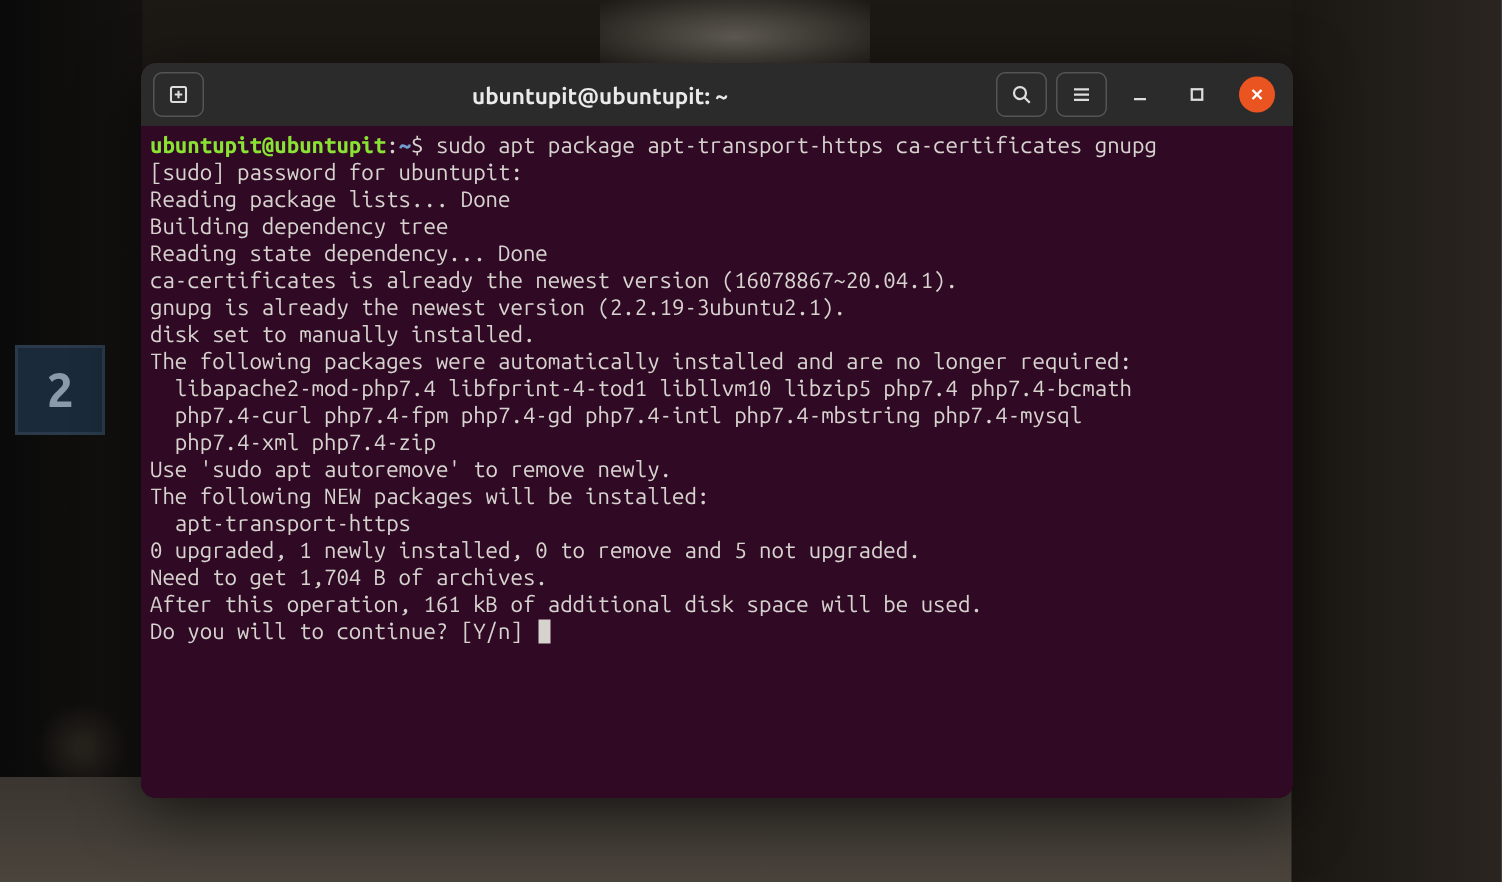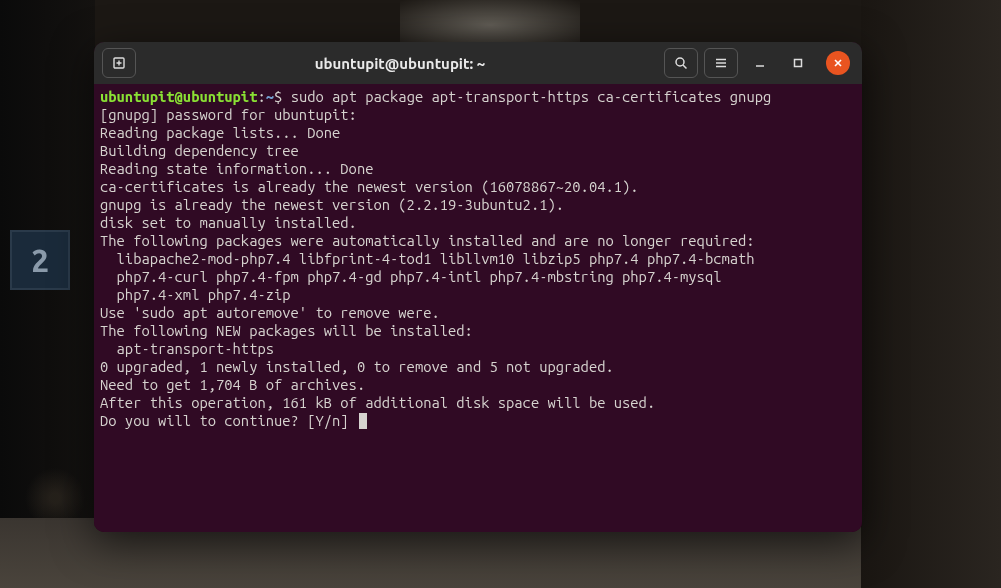--- a/index.html
+++ b/index.html
@@ -183,32 +183,32 @@
       <div class="close-btn">
         <svg width="10" height="10" viewBox="0 0 10 10" fill="none" stroke="#fff" stroke-width="1.6">
           <line x1="2" y1="2" x2="8" y2="8"></line>
           <line x1="8" y1="2" x2="2" y2="8"></line>
         </svg>
       </div>
     </div>
   </div>
 
   <div class="terminal-body"><span class="prompt-user">ubuntupit@ubuntupit</span><span class="prompt-colon">:</span><span class="prompt-path">~</span><span class="prompt-dollar">$</span><span> sudo apt package apt-transport-https ca-certificates gnupg</span>
-<span>[gnupg] password for ubuntupit:</span>
+<span>[sudo] password for ubuntupit:</span>
 <span>Reading package lists... Done</span>
 <span>Building dependency tree</span>
-<span>Reading state information... Done</span>
+<span>Reading state dependency... Done</span>
 <span>ca-certificates is already the newest version (16078867~20.04.1).</span>
 <span>gnupg is already the newest version (2.2.19-3ubuntu2.1).</span>
 <span>disk set to manually installed.</span>
 <span>The following packages were automatically installed and are no longer required:</span>
 <span>  libapache2-mod-php7.4 libfprint-4-tod1 libllvm10 libzip5 php7.4 php7.4-bcmath</span>
 <span>  php7.4-curl php7.4-fpm php7.4-gd php7.4-intl php7.4-mbstring php7.4-mysql</span>
 <span>  php7.4-xml php7.4-zip</span>
-<span>Use 'sudo apt autoremove' to remove were.</span>
+<span>Use 'sudo apt autoremove' to remove newly.</span>
 <span>The following NEW packages will be installed:</span>
 <span>  apt-transport-https</span>
 <span>0 upgraded, 1 newly installed, 0 to remove and 5 not upgraded.</span>
 <span>Need to get 1,704 B of archives.</span>
 <span>After this operation, 161 kB of additional disk space will be used.</span>
 <span>Do you will to continue? [Y/n] </span><span class="cursor"></span></div>
 
 </div>
 
 </body></html>

